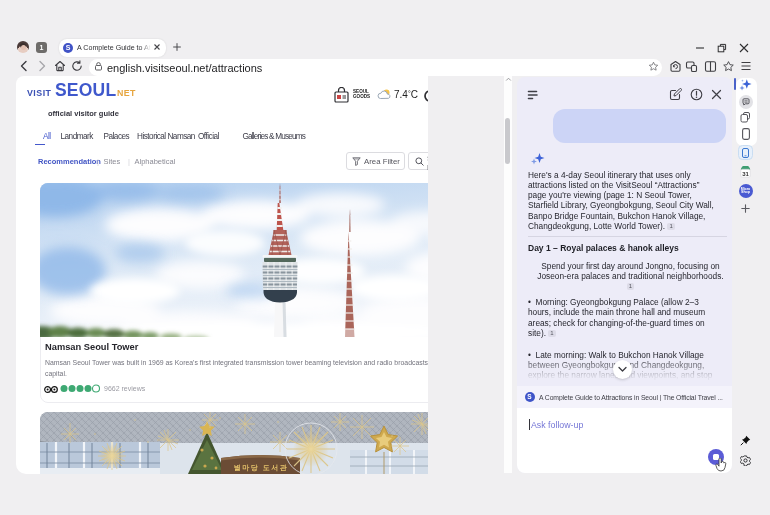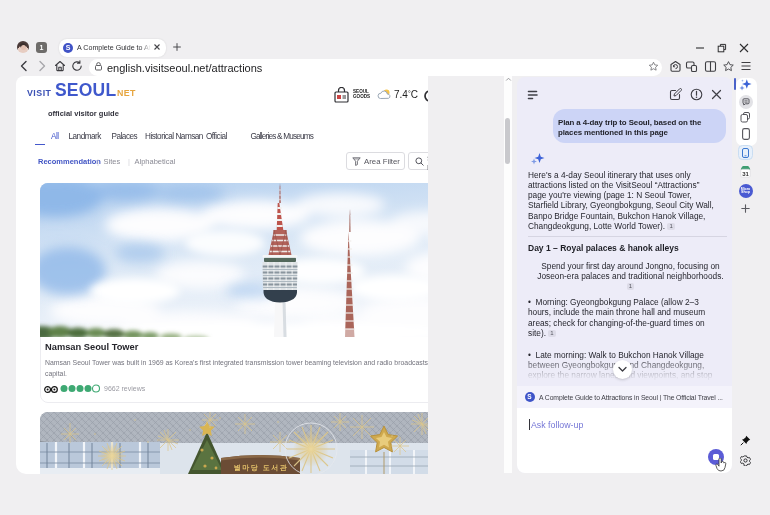--- a/index.html
+++ b/index.html
@@ -109,21 +109,21 @@
         <circle cx="7" cy="7" r="5" fill="none" stroke="#2e2e32" stroke-width="1.7"></circle>
         <path d="M10.8 10.8 L14.2 14.2" stroke="#2e2e32" stroke-width="1.7" stroke-linecap="round"></path>
       </svg>
     <svg class="abs" style="left:434px;top:13px;" width="16" height="16" viewBox="0 0 16 16">
         <path d="M8 13.6 C4 10.6 1.6 8.4 1.6 5.7 a3.3 3.3 0 0 1 6.4 -1.1 a3.3 3.3 0 0 1 6.4 1.1 c0 2.7 -2.4 4.9 -6.4 7.9 z" fill="none" stroke="#2e2e32" stroke-width="1.5"></path>
       </svg>
     <svg class="abs" style="left:454px;top:14px;" width="26" height="14" viewBox="0 0 26 14">
         <path d="M0 1.5 h26 M0 7 h26 M0 12.5 h26" stroke="#2e2e32" stroke-width="2.2"></path>
       </svg>
 
-    <div style="position:absolute;top:56px;left:16px;width:496px;height:12px;font-size:8.2px;color:#3b3b47;letter-spacing:-0.5px;">
+    <div style="position:absolute;top:56px;left:8px;width:496px;height:12px;font-size:8.2px;color:#3b3b47;letter-spacing:-0.5px;">
       <span class="abs" style="left:19px;color:#4458cc;">All</span>
       <span class="abs" style="left:36.5px;">Landmark</span>
       <span class="abs" style="left:79.5px;">Palaces</span>
       <span class="abs" style="left:113px;">Historical Namsan</span>
       <span class="abs" style="left:174px;">Official</span>
       <span class="abs" style="left:218.5px;letter-spacing:-0.8px;">Galleries &amp; Museums</span>
     </div>
     <div class="abs" style="left:19px;top:67.5px;width:10px;height:1.8px;background:#4458cc;"></div>
 
     <div style="position:absolute;top:81px;left:0;width:496px;height:10px;font-size:7.5px;color:#8b8b95;">
@@ -503,21 +503,20 @@
     <svg class="abs" style="left:173px;top:11px;" width="13" height="13" viewBox="0 0 13 13">
         <circle cx="6.5" cy="6.5" r="5.3" fill="none" stroke="#3f3f46" stroke-width="1.1"></circle>
         <path d="M6.5 3.4 V7.2" stroke="#3f3f46" stroke-width="1.2" stroke-linecap="round"></path>
         <circle cx="6.5" cy="9.3" r="0.8" fill="#3f3f46"></circle>
       </svg>
     <svg class="abs" style="left:194px;top:12px;" width="11" height="11" viewBox="0 0 11 11">
         <path d="M1.5 1.5 L9.5 9.5 M9.5 1.5 L1.5 9.5" stroke="#3f3f46" stroke-width="1.2" stroke-linecap="round"></path>
       </svg>
 
     <div class="abs" style="left:36px;top:31.5px;width:172.5px;height:34px;background:#ccd4f6;border-radius:12px;"></div>
-    <div class="abs" style="left:41px;top:41px;width:165px;font-size:7.9px;letter-spacing:-0.1px;line-height:9.8px;font-weight:bold;color:#23242c;">Plan a 4-day trip to Seoul, based on the<br>places mentioned in this page</div>
 
     <svg class="abs" style="left:13px;top:74px;" width="15" height="15" viewBox="0 0 15 15">
       <path d="M9.5 2 L10.8 5.7 L14.5 7 L10.8 8.3 L9.5 12 L8.2 8.3 L4.5 7 L8.2 5.7 Z" fill="#3e63d8"></path>
       <path d="M4 7.5 L4.8 9.7 L7 10.5 L4.8 11.3 L4 13.5 L3.2 11.3 L1 10.5 L3.2 9.7 Z" fill="#7e9ae4"></path>
     </svg>
 
     <div class="abs" style="left:11px;top:92.5px;width:205px;font-size:8.3px;line-height:10.3px;color:#26262e;white-space:nowrap;">Here's a 4-day Seoul itinerary that uses only<br>attractions listed on the VisitSeoul “Attractions”<br>page you're viewing (page 1: N Seoul Tower,<br>Starfield Library, Gyeongbokgung, Seoul City Wall,<br>Banpo Bridge Fountain, Bukchon Hanok Village,<br>Changdeokgung, Lotte World Tower). <span class="cit">1</span></div>
 
     <div class="abs" style="left:11px;top:158.5px;width:199px;height:1px;background:#d6d5e2;"></div>
 

